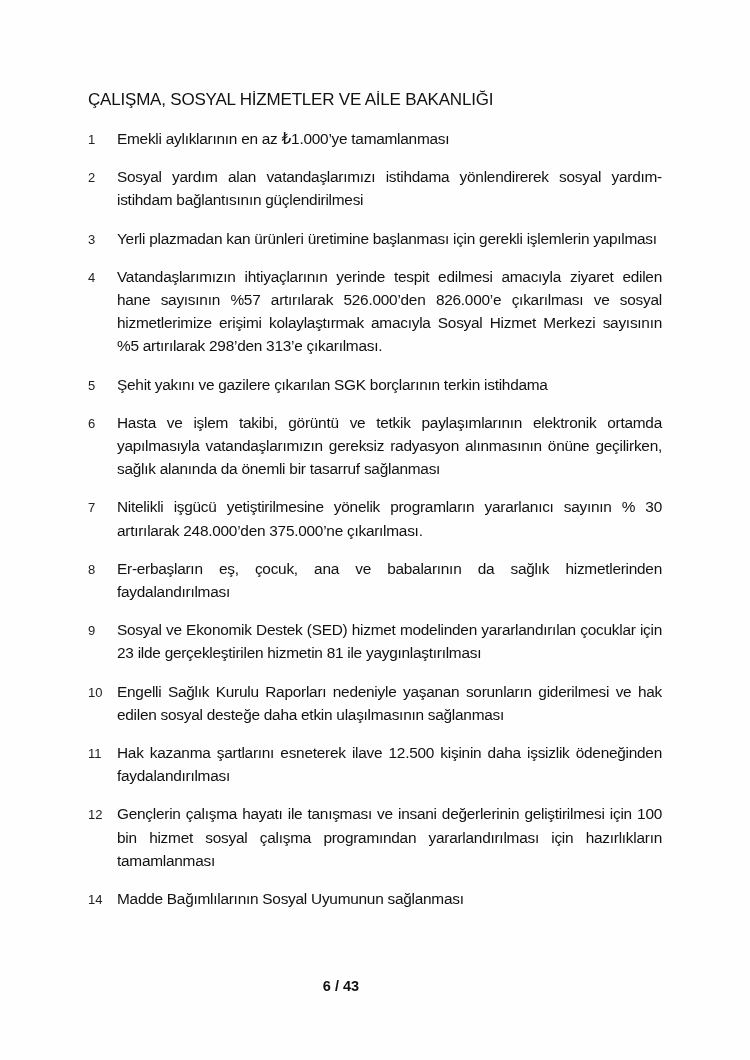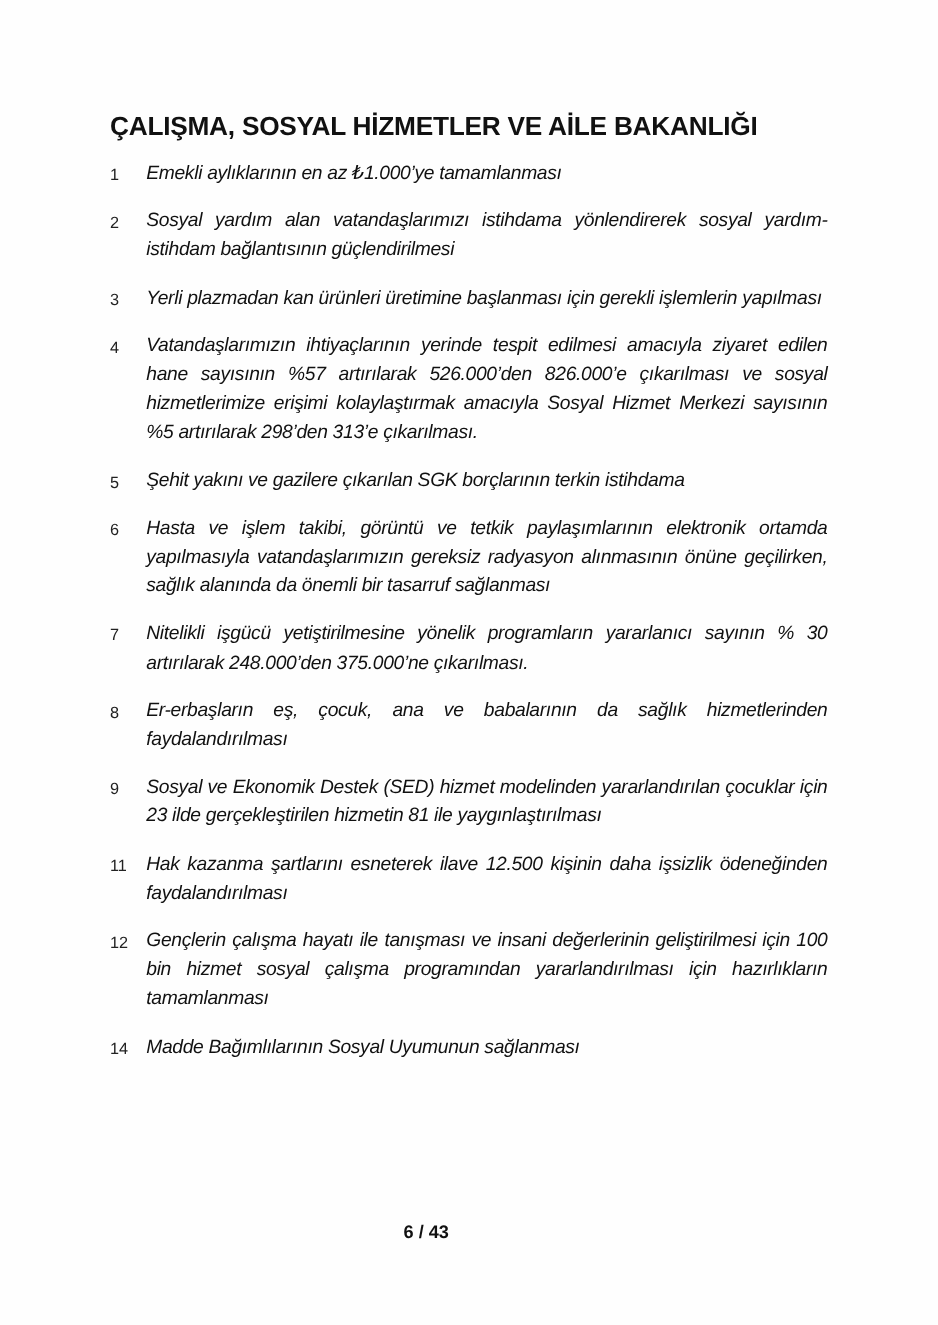--- a/index.html
+++ b/index.html
@@ -19,22 +19,22 @@
       position: absolute;
       left: 0; top: 0;
       width: 750px;
       height: 1060px;
       background: #fefefe;
     }
     .title {
       position: absolute;
       left: 88px;
       top: 90px;
-      font-size: 21px;
-      font-weight: bold;
+      font-size: 17px;
+      font-weight: normal;
       letter-spacing: -0.2px;
       white-space: nowrap;
     }
     .list {
       position: absolute;
       left: 88px;
       top: 127px;
       width: 574px;
       margin: 0;
       padding: 0;
@@ -53,21 +53,20 @@
       position: absolute;
       left: 0;
       top: 1px;
       font-size: 13px;
       line-height: 23px;
       color: #222;
       letter-spacing: 0;
     }
     .item-text {
       display: block;
-      font-style: italic;
     }
     .page-number {
       position: absolute;
       left: 0;
       width: 682px;
       top: 978px;
       text-align: center;
       font-size: 14.5px;
       font-weight: bold;
     }
@@ -109,20 +108,24 @@
     </li>
     <li class="item">
       <span class="item-num">8</span>
       <span class="item-text">Er-erbaşların eş, çocuk, ana ve babalarının da sağlık hizmetlerinden faydalandırılması</span>
     </li>
     <li class="item">
       <span class="item-num">9</span>
       <span class="item-text">Sosyal ve Ekonomik Destek (SED) hizmet modelinden yararlandırılan çocuklar için 23 ilde gerçekleştirilen hizmetin 81 ile yaygınlaştırılması</span>
     </li>
     <li class="item">
+      <span class="item-num">10</span>
+      <span class="item-text">Engelli Sağlık Kurulu Raporları nedeniyle yaşanan sorunların giderilmesi ve hak edilen sosyal desteğe daha etkin ulaşılmasının sağlanması</span>
+    </li>
+    <li class="item">
       <span class="item-num">11</span>
       <span class="item-text">Hak kazanma şartlarını esneterek ilave 12.500 kişinin daha işsizlik ödeneğinden faydalandırılması</span>
     </li>
     <li class="item">
       <span class="item-num">12</span>
       <span class="item-text">Gençlerin çalışma hayatı ile tanışması ve insani değerlerinin geliştirilmesi için 100 bin hizmet sosyal çalışma programından yararlandırılması için hazırlıkların tamamlanması</span>
     </li>
     <li class="item">
       <span class="item-num">14</span>
       <span class="item-text">Madde Bağımlılarının Sosyal Uyumunun sağlanması</span>

